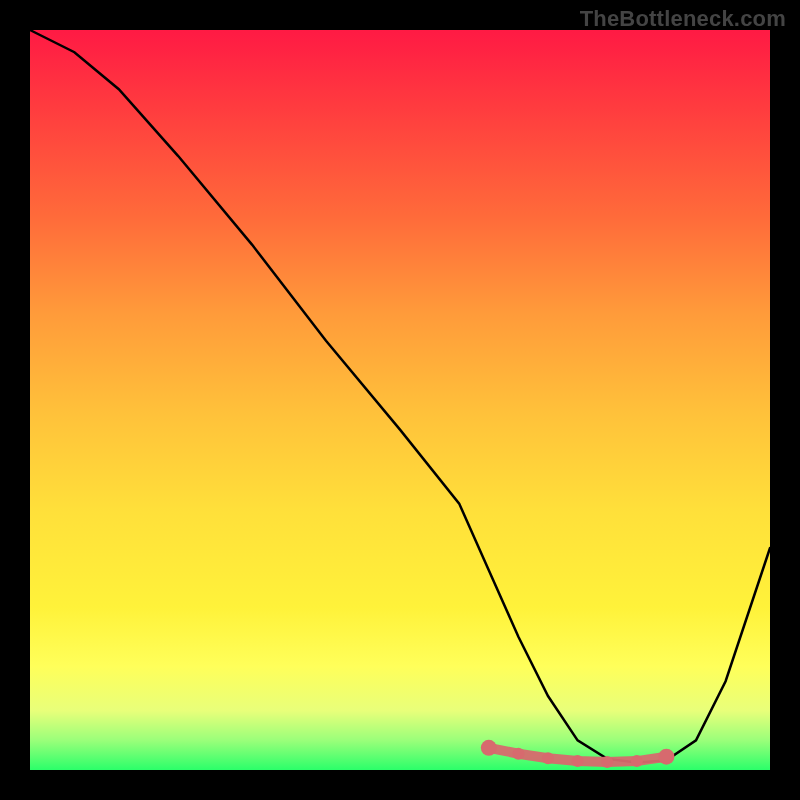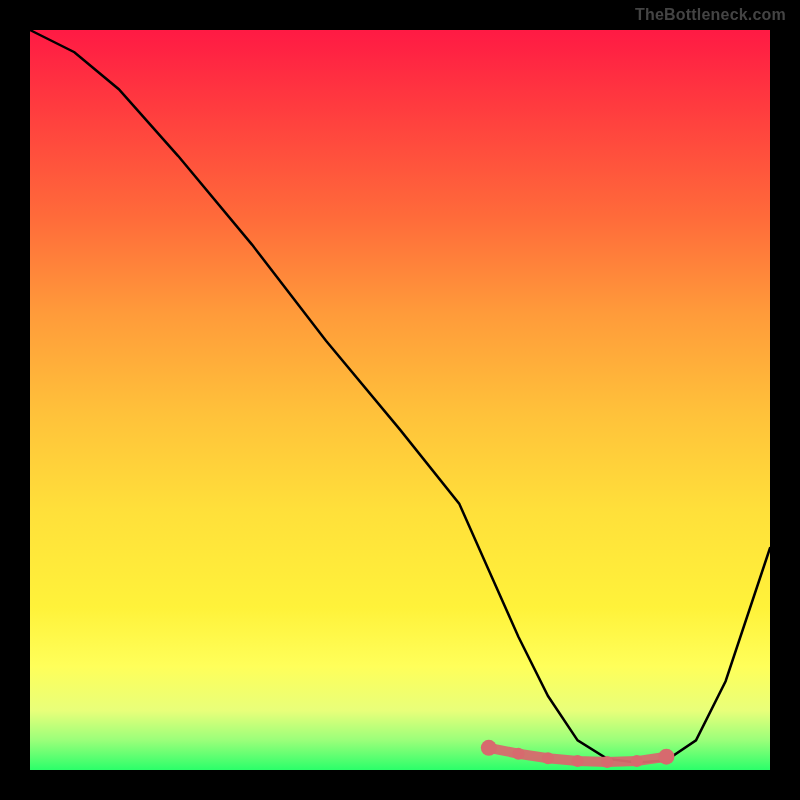--- a/index.html
+++ b/index.html
@@ -28,21 +28,21 @@
       #ffff5a 86%,
       #e8ff7a 92%,
       #9aff7a 96%,
       #2bff6a 100%);
   }
   .watermark {
     position: absolute;
     top: 6px;
     right: 14px;
     color: #444;
-    font-size: 16px;
+    font-size: 22px;
     font-weight: 600;
     letter-spacing: 0.2px;
     z-index: 20;
   }
   svg {
     position: absolute;
     left: 0;
     top: 0;
   }
 </style>

